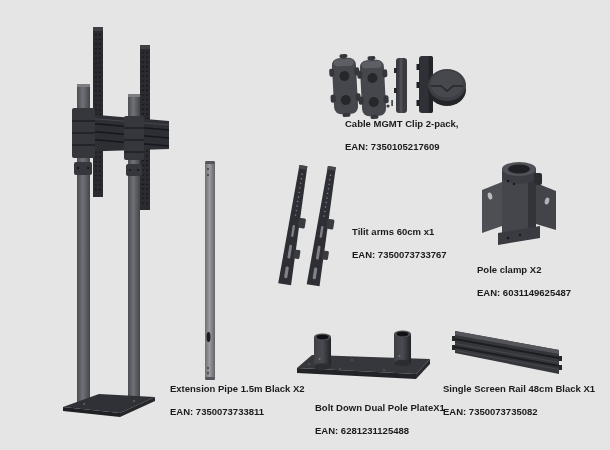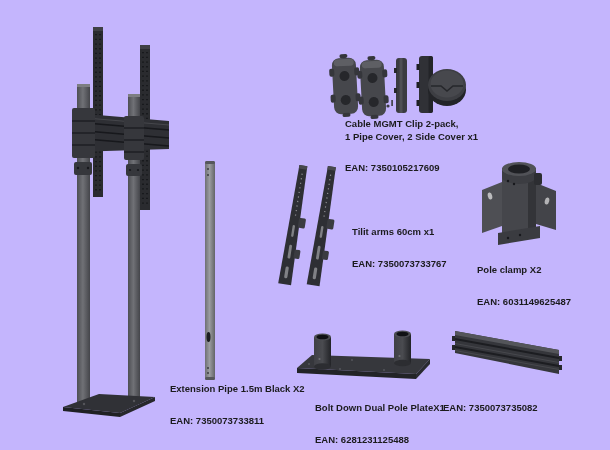--- a/index.html
+++ b/index.html
@@ -1,23 +1,23 @@
 <!DOCTYPE html>
 <html><head>
 <meta charset="utf-8">
 <style>
   html,body{margin:0;padding:0;background:#fff;}
   .canvas{
-    position:relative;width:610px;height:450px;background:#c4b5fd;
+    position:relative;width:610px;height:450px;background:#e5e5e5;
     overflow:hidden;font-family:"Liberation Sans", sans-serif;
   }
   .art{position:absolute;left:0;top:0;}
   .label{position:absolute;color:#1b1b1d;}
   .label p{margin:0;font:700 9.5px/12.5px "Liberation Sans", sans-serif;color:#1b1b1d;white-space:nowrap;}
-  .label p.ean{margin-top:19px;}
+  .label p.ean{margin-top:10px;}
 </style>
 </head>
 <body>
 
 <div class="canvas">
 
   <svg class="art" width="610" height="450" viewBox="0 0 610 450">
     <defs>
       <linearGradient id="poleGrad" x1="0" y1="0" x2="1" y2="0">
         <stop offset="0" stop-color="#4d4e53"></stop>
@@ -190,21 +190,20 @@
       <polygon points="455,331 559,350 559,354 455,335" fill="#54555a"></polygon>
       <line x1="455" y1="339" x2="559" y2="358" stroke="#1c1d21" stroke-width="2"></line>
       <line x1="455" y1="343.5" x2="559" y2="362.5" stroke="#47484d" stroke-width="1"></line>
       <line x1="455" y1="347" x2="559" y2="366" stroke="#1c1d21" stroke-width="2"></line>
       <line x1="455" y1="350.5" x2="559" y2="369.5" stroke="#47484d" stroke-width="1"></line>
     </g>
   </svg>
 
   <div class="label" style="left:345px;top:118px">
     <p>Cable MGMT Clip 2-pack,</p>
-    <p>1 Pipe Cover, 2 Side Cover x1</p>
     <p class="ean">EAN: 7350105217609</p>
   </div>
 
   <div class="label" style="left:352px;top:226px">
     <p>Tilit arms 60cm x1</p>
     <p class="ean">EAN: 7350073733767</p>
   </div>
 
   <div class="label" style="left:477px;top:264px">
     <p>Pole clamp X2</p>
@@ -215,16 +214,17 @@
     <p>Extension Pipe 1.5m Black X2</p>
     <p class="ean">EAN: 7350073733811</p>
   </div>
 
   <div class="label" style="left:315px;top:402px">
     <p>Bolt Down Dual Pole PlateX1</p>
     <p class="ean">EAN: 6281231125488</p>
   </div>
 
   <div class="label" style="left:443px;top:383px">
+    <p>Single Screen Rail 48cm Black X1</p>
     <p class="ean">EAN: 7350073735082</p>
   </div>
 
 </div>
 
 </body></html>

